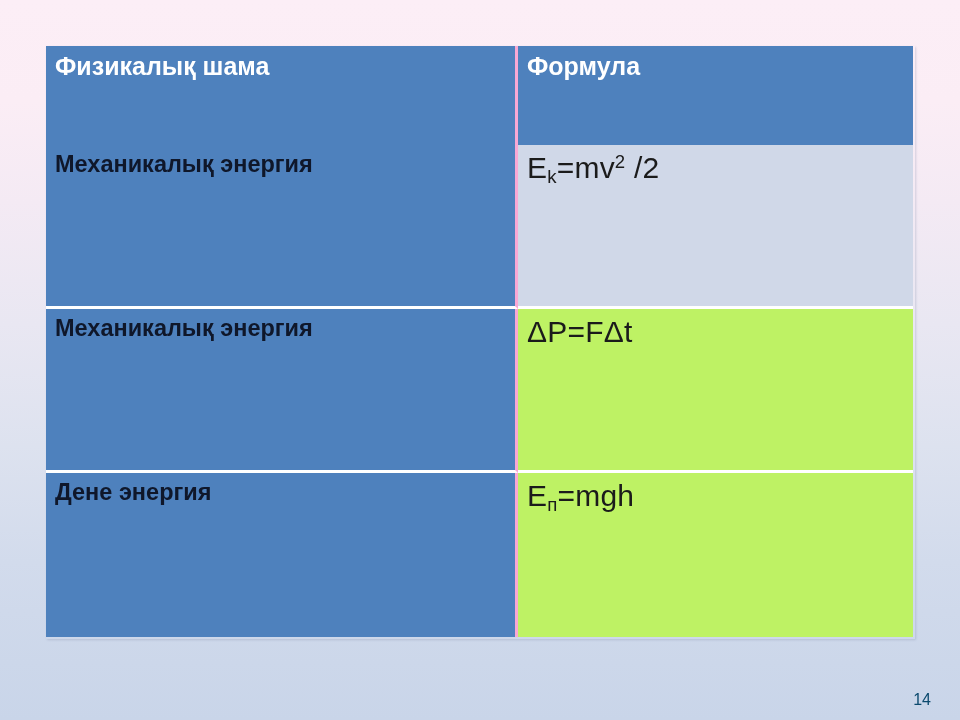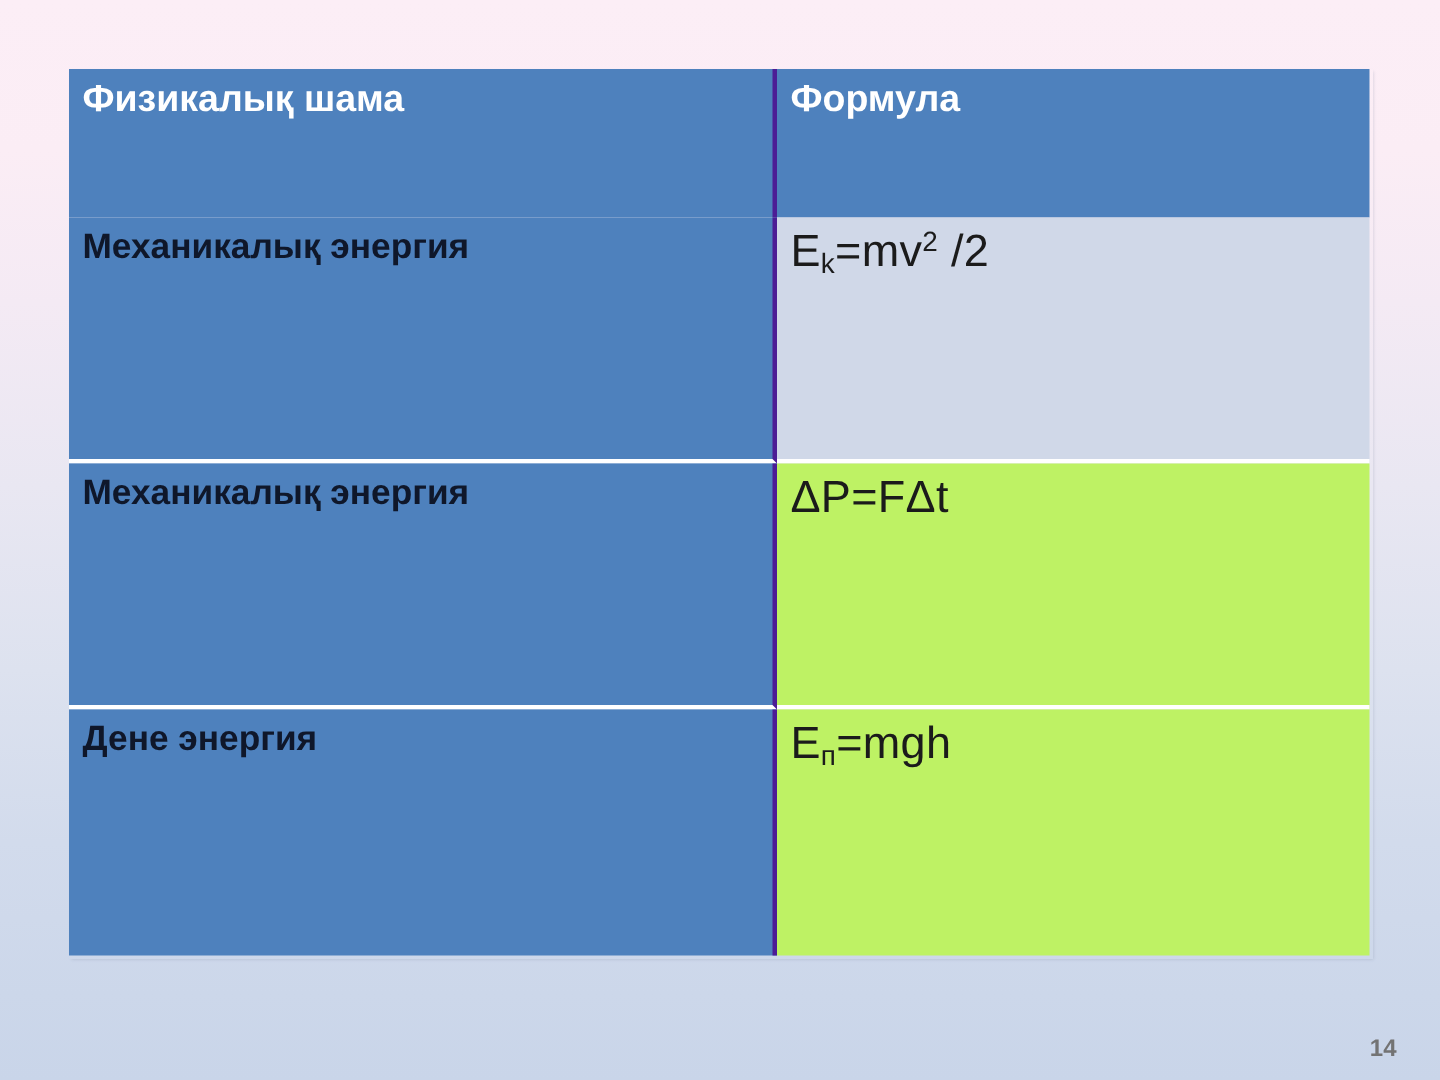--- a/index.html
+++ b/index.html
@@ -44,21 +44,21 @@
     border-collapse: separate;
     border-spacing: 0;
     table-layout: fixed;
   }
   table.fx col.c-name { width: 472px; }
   table.fx col.c-formula { width: 395px; }
 
   table.fx td, table.fx th {
     vertical-align: top;
     padding: 6px 0 0 9px;
-    border-right: 3px solid #4c1d95;
+    border-right: 3px solid #f9a8d4;
     border-bottom: 3px solid #ffffff;
     box-sizing: border-box;
     overflow: hidden;
   }
   table.fx tr > *:last-child { border-right: none; }
   table.fx tr:last-child > * { border-bottom: none; }
 
   
   .hdr-cell {
     background: #4e81bd;
@@ -108,23 +108,22 @@
     pointer-events: none;
     box-shadow: 1px 1px 2px rgba(120,130,160,.28);
   }
 
   
   .slide-number {
     position: absolute;
     right: 29px;
     bottom: 11px;
     font-size: 16px;
-    color: #737373;
+    color: #0c4a6e;
     font-family: "Liberation Sans", sans-serif;
-    font-weight: bold;
   }
 </style>
 </head>
 <body>
 
 <div class="slide">
 
   <div class="table-wrap">
     <table class="fx">
       <colgroup>

